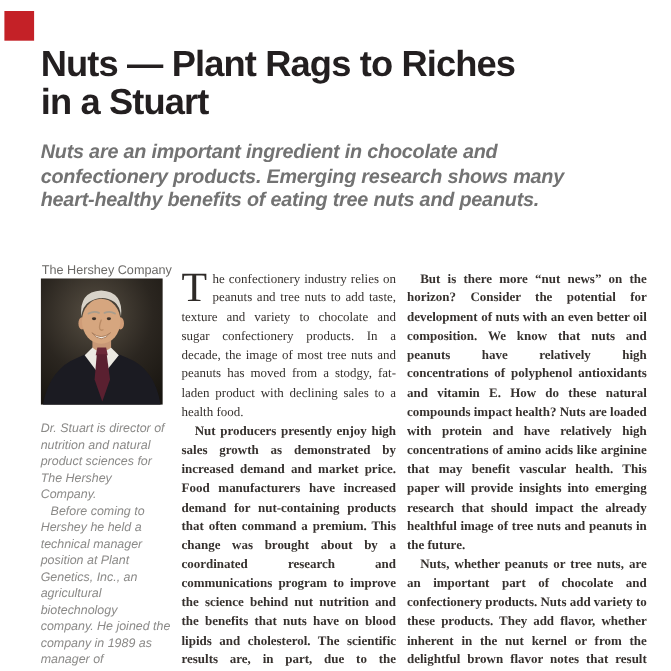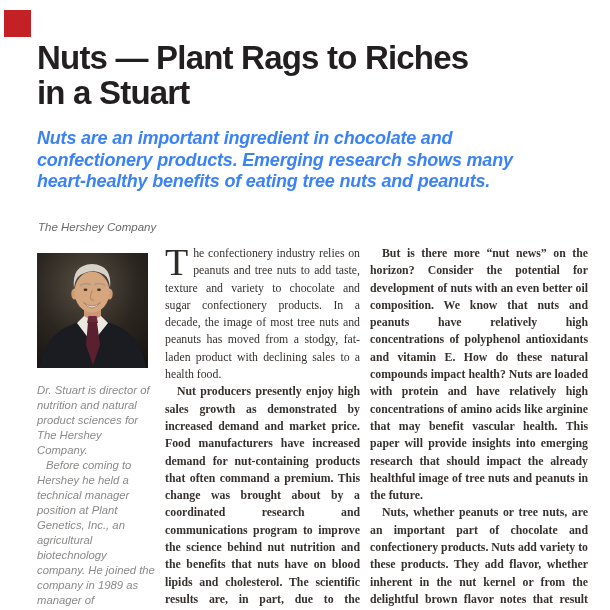--- a/index.html
+++ b/index.html
@@ -9,29 +9,29 @@
   }
   .corner-mark { position:absolute; left:4px; top:10px; width:27px; height:27px; background:#c42127; }
   .title {
     position:absolute; left:37px; top:40px; margin:0;
     font-size:33px; line-height:35px; font-weight:bold; letter-spacing:-0.8px;
     color:#231f20;
   }
   .subtitle {
     position:absolute; left:37px; top:128px; width:505px; margin:0;
     font-size:18px; line-height:21.5px; font-weight:bold; font-style:italic;
-    letter-spacing:-0.2px; color:#3b82f6;
+    letter-spacing:-0.2px; color:#737373;
   }
   .author {
     position:absolute; left:38px; top:205px; margin:0;
     font-family:"Liberation Serif", serif; font-weight:bold; font-size:13.5px; color:#1f1c1b;
   }
   .affiliation {
-    position:absolute; left:38px; top:221px; margin:0;
-    font-size:11.5px; color:#6b6966;font-style:italic;
+    position:absolute; left:38px; top:240px; margin:0;
+    font-size:11.5px; color:#6b6966;
   }
   .photo-frame { position:absolute; left:37px; top:253px; width:111px; height:115px; }
   .photo-frame svg { display:block; }
   .caption {
     position:absolute; left:37px; top:383px; width:118px;
     font-size:11.3px; line-height:15px; font-style:italic; color:#8b8a88;
   }
   .caption p { margin:0; }
   .caption p.indent { text-indent:9px; }
   .col {

